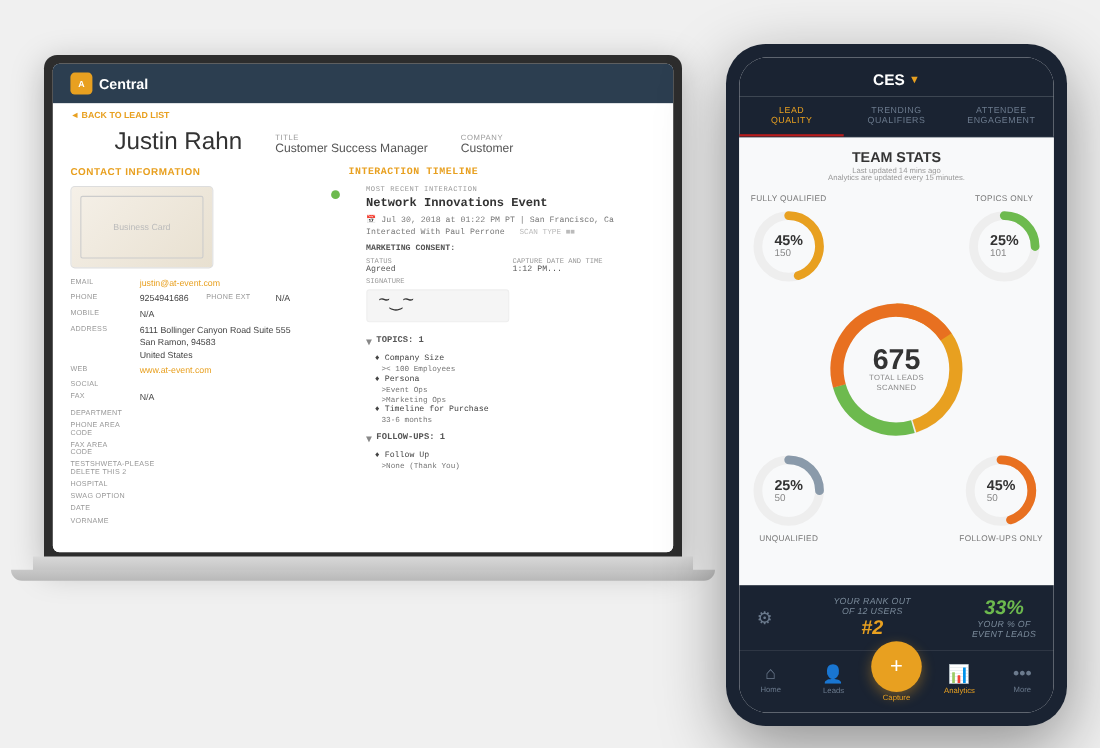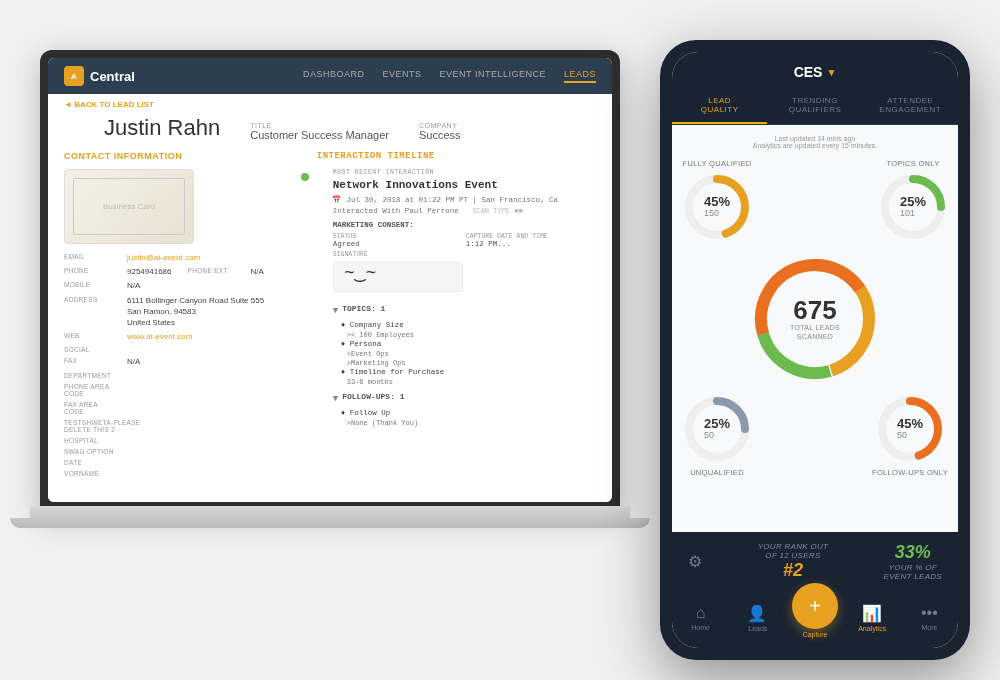--- a/index.html
+++ b/index.html
@@ -380,21 +380,21 @@
       padding: 8px 4px;
       font-size: 8px;
       color: #6b7a8d;
       text-transform: uppercase;
       letter-spacing: 0.5px;
       cursor: pointer;
     }
 
     .phone-tab.active {
       color: #e8a020;
-      border-bottom: 2px solid #eab308;
+      border-bottom: 2px solid #b91c1c;
     }
 
     .phone-body {
       flex: 1;
       background: #f8f9fa;
       padding: 10px;
       overflow: hidden;
       display: flex;
       flex-direction: column;
     }
@@ -631,43 +631,37 @@
 <div class="scene">
 
   <div class="laptop">
     <div class="laptop-screen-frame">
       <div class="laptop-screen">
 
         <div class="laptop-nav">
           <div class="laptop-logo">
             <div class="logo-icon">A</div>
             <span>Central</span>
-          </div>
-          <div class="laptop-nav-items">
-            <span class="laptop-nav-item">DASHBOARD</span>
-            <span class="laptop-nav-item">EVENTS</span>
-            <span class="laptop-nav-item">EVENT INTELLIGENCE</span>
-            <span class="laptop-nav-item active">LEADS</span>
           </div>
         </div>
 
         <div class="laptop-content">
           <span class="back-link">◄ Back To Lead List</span>
 
           <div class="lead-header">
             <div>
               <div class="lead-name">Justin Rahn</div>
             </div>
             <div class="lead-title-block">
               <div class="lead-label">Title</div>
               <div class="lead-value">Customer Success Manager</div>
             </div>
             <div class="lead-title-block">
               <div class="lead-label">Company</div>
-              <div class="lead-value">Success</div>
+              <div class="lead-value">Customer</div>
             </div>
           </div>
 
           <div class="lead-two-cols">
 
             <div class="contact-section">
               <div class="section-title">Contact Information</div>
               <div class="business-card-img">
                 <span style="font-size:8px;color:#bbb;">Business Card</span>
               </div>
@@ -798,20 +792,21 @@
         <span class="phone-dropdown">▼</span>
       </div>
 
       <div class="phone-tabs">
         <div class="phone-tab active">LEAD<br>QUALITY</div>
         <div class="phone-tab">TRENDING<br>QUALIFIERS</div>
         <div class="phone-tab">ATTENDEE<br>ENGAGEMENT</div>
       </div>
 
       <div class="phone-body">
+        <div class="team-stats-title">TEAM STATS</div>
         <div class="team-stats-sub">
           Last updated 14 mins ago<br>Analytics are updated every 15 minutes.
         </div>
 
         <div class="stats-grid-top">
           <div class="stat-block">
             <div class="stat-label-header">FULLY QUALIFIED</div>
             <div class="donut-small">
               <svg viewBox="0 0 70 70">
                 <circle cx="35" cy="35" r="28" fill="none" stroke="#eee" stroke-width="8"></circle>

